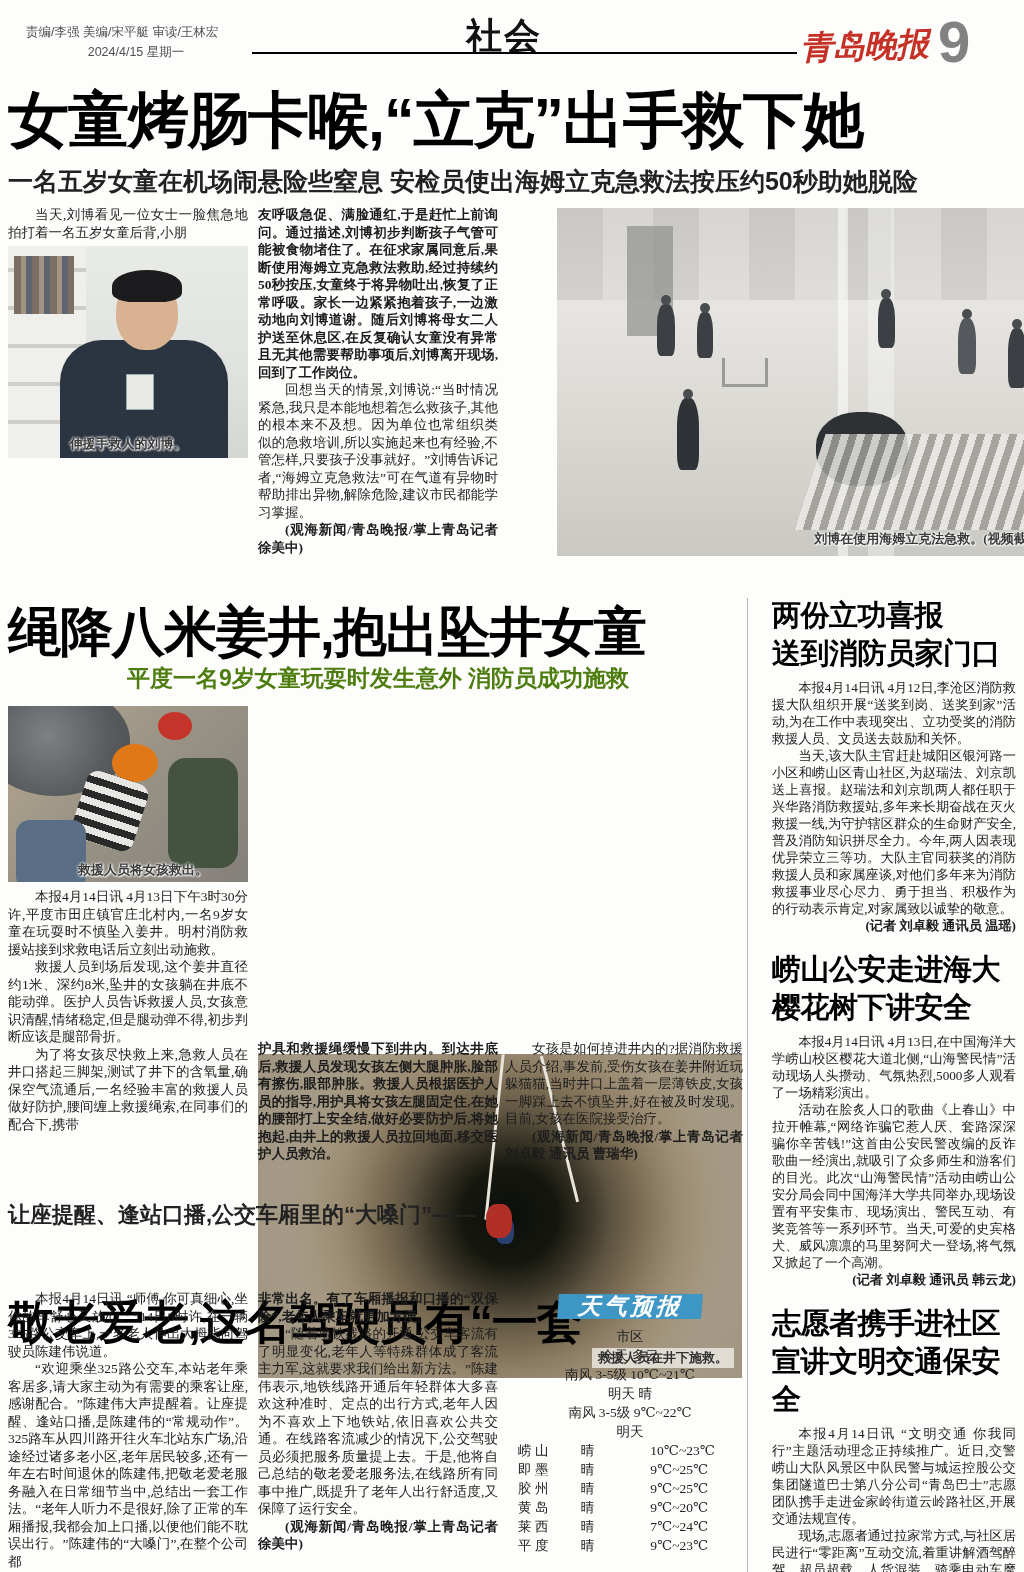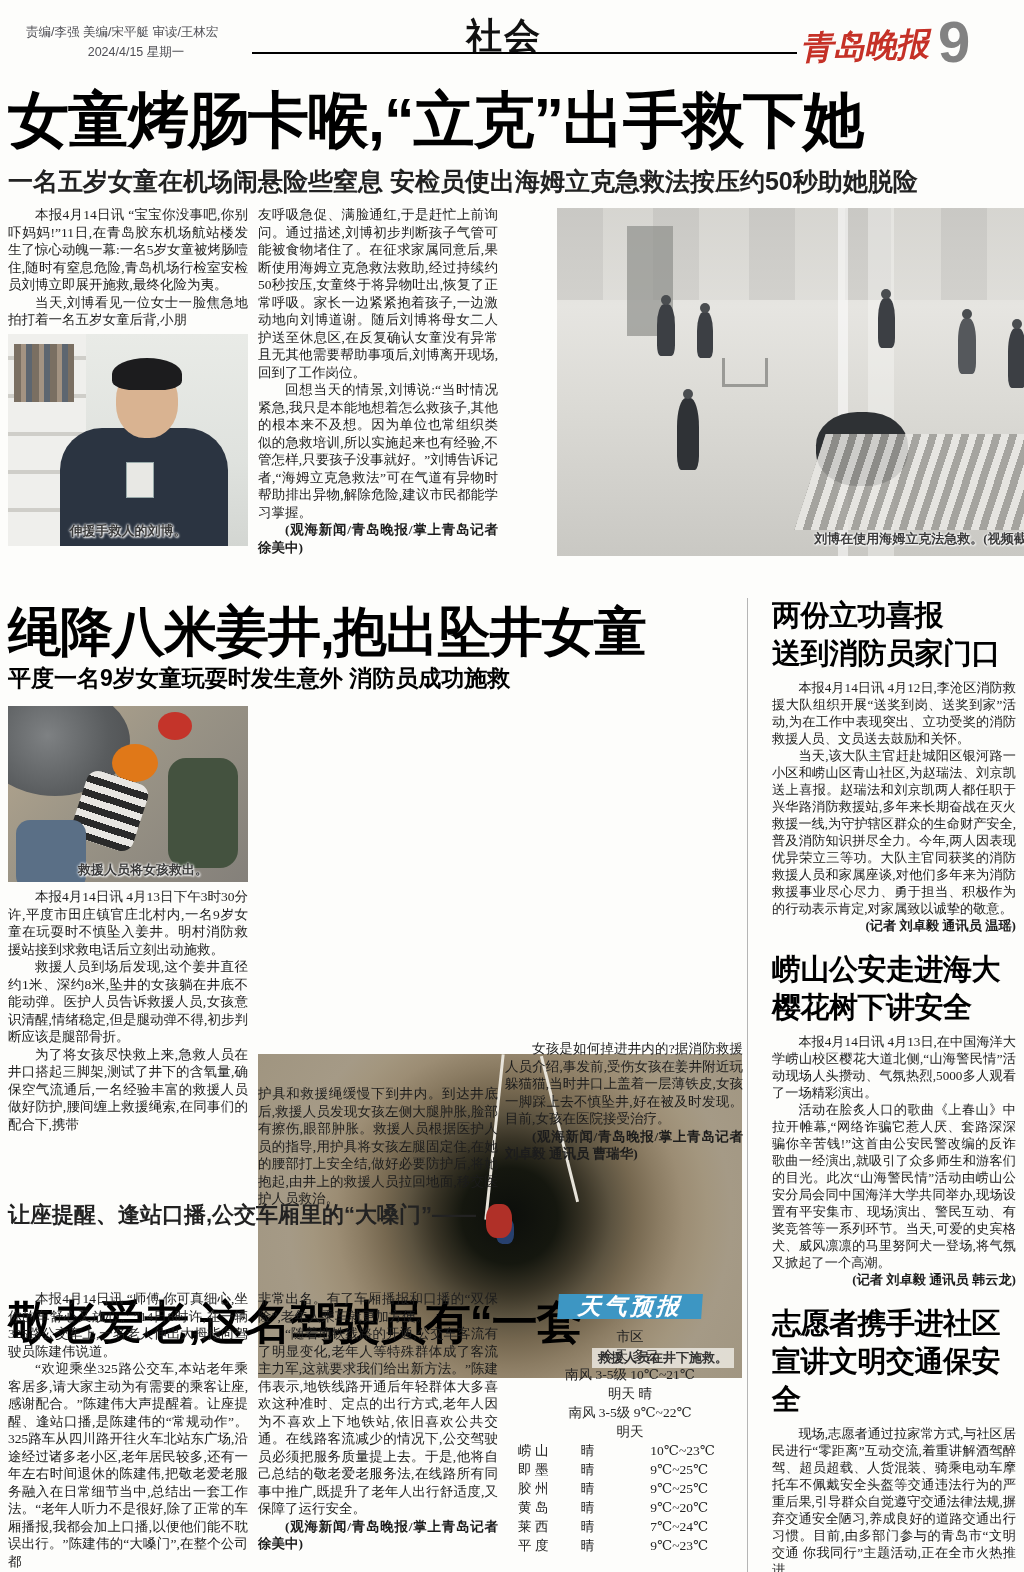--- a/index.html
+++ b/index.html
@@ -16,34 +16,34 @@
   .paper{left:800px;top:24px;width:130px;font-size:33px;font-weight:bold;font-style:italic;color:#c53127;
          transform:rotate(-2deg);letter-spacing:-1px;font-family:"Liberation Serif",serif;}
   .pageno{left:938px;top:8px;font-size:58px;font-weight:bold;color:#828282;
           font-family:"Liberation Sans","DejaVu Sans",sans-serif;}
   
   .h-xl{font-family:"Liberation Sans","DejaVu Sans",sans-serif;font-weight:900;color:#000;letter-spacing:-1px;}
   #lead-headline{left:8px;top:88px;width:1010px;font-size:61px;line-height:1.05;white-space:nowrap;}
   #lead-subhead{left:8px;top:165px;width:1010px;font-size:25px;font-weight:600;color:#222;
                 font-family:"Liberation Sans","DejaVu Sans",sans-serif;white-space:nowrap;}
   #a2-headline{left:8px;top:597px;width:740px;font-size:53px;white-space:nowrap;}
-  #a2-subhead{left:8px;top:663px;width:740px;font-size:23px;font-weight:600;color:#000000;
-              font-family:"Liberation Sans","DejaVu Sans",sans-serif;}
+  #a2-subhead{left:8px;top:663px;width:740px;font-size:23px;font-weight:600;color:#4d7c0f;
+              font-family:"Liberation Sans","DejaVu Sans",sans-serif;text-align:center;}
   #a3-kicker{left:8px;top:1200px;width:740px;font-size:22px;font-weight:600;color:#222;
              font-family:"Liberation Sans","DejaVu Sans",sans-serif;}
   #a3-headline{left:8px;top:1292px;width:740px;font-size:46px;white-space:nowrap;}
   
   .col{font-size:13.5px;line-height:17.5px;text-align:justify;}
   .col p.para{margin:0;text-indent:2em;}
-  .cont p.para:first-child{text-indent:0;}
+  .cont p.para:first-child{text-indent:0;font-weight:bold;}
   .byline{font-weight:bold;text-indent:2em !important;}
   #lead-col1{left:8px;top:206px;width:240px;}
   #lead-col2{left:258px;top:206px;width:240px;}
   #a2-col1{left:8px;top:706px;width:240px;}
-  #a2-colA{left:258px;top:1085px;width:240px;}
+  #a2-colA{left:258px;top:1040px;width:240px;}
   #a2-colB{left:505px;top:1040px;width:238px;}
   #a3-col1{left:8px;top:1290px;width:240px;height:282px;overflow:hidden;}
   #a3-col2{left:258px;top:1290px;width:240px;height:282px;overflow:hidden;}
   
   .photo{position:relative;overflow:hidden;background:#d8d7d3;}
   .cap{position:absolute;font-weight:bold;font-size:13px;color:#3a3a3a;
        text-shadow:0 0 3px #fff,0 0 2px #fff,1px 1px 2px #fff;}
   #cctv{left:515px;top:208px;width:501px;height:348px;
         background:linear-gradient(180deg,#d3d2ce 0%,#e6e5e1 28%,#dcdbd6 55%,#c9c8c3 100%);margin-left:42px;}
   #cctv .beam{position:absolute;top:0;left:56%;width:10px;height:100%;background:rgba(255,255,255,.55);}
@@ -123,21 +123,20 @@
   <div class="abs section">社会</div>
   <div class="abs m-rule"></div>
   <div class="abs paper">青岛晚报</div>
   <div class="abs pageno">9</div>
 
   <div class="abs h-xl" id="lead-headline">女童烤肠卡喉,“立克”出手救下她</div>
   <div class="abs" id="lead-subhead">一名五岁女童在机场闹悬险些窒息  安检员使出海姆立克急救法按压约50秒助她脱险</div>
 
   <div class="abs col" id="lead-col1">
     <div>
-        <p class="para">本报4月14日讯 “宝宝你没事吧,你别吓妈妈!”11日,在青岛胶东机场航站楼发生了惊心动魄一幕:一名5岁女童被烤肠噎住,随时有窒息危险,青岛机场行检室安检员刘博立即展开施救,最终化险为夷。</p>
         <p class="para">当天,刘博看见一位女士一脸焦急地拍打着一名五岁女童后背,小朋</p>
       </div>
     <div class="photo" id="portrait">
       <div class="shelf"></div>
       <div class="books"></div>
       <div class="torso"></div>
       <div class="head"></div>
       <div class="hair"></div>
       <div class="badge"></div>
       <div class="cap">伸援手救人的刘博。</div>
@@ -294,19 +293,20 @@
         </div>
       <div class="r-byline">(记者 刘卓毅 通讯员 韩云龙)</div>
     </div>
 
     <div class="r-art">
       <div class="r-head">
         <span>志愿者携手进社区</span><br>
         <span>宣讲文明交通保安全</span>
       </div>
       <div class="r-body">
+          <p class="para">本报4月14日讯 “文明交通 你我同行”主题活动理念正持续推广。近日,交警崂山大队风景区中队民警与城运控股公交集团隧道巴士第八分公司“青岛巴士”志愿团队携手走进金家岭街道云岭路社区,开展交通法规宣传。</p>
           <p class="para">现场,志愿者通过拉家常方式,与社区居民进行“零距离”互动交流,着重讲解酒驾醉驾、超员超载、人货混装、骑乘电动车摩托车不佩戴安全头盔等交通违法行为的严重后果,引导群众自觉遵守交通法律法规,摒弃交通安全陋习,养成良好的道路交通出行习惯。目前,由多部门参与的青岛市“文明交通 你我同行”主题活动,正在全市火热推进。</p>
         </div>
 
     </div>
 
   </div>
 </div>
 
 </body></html>

